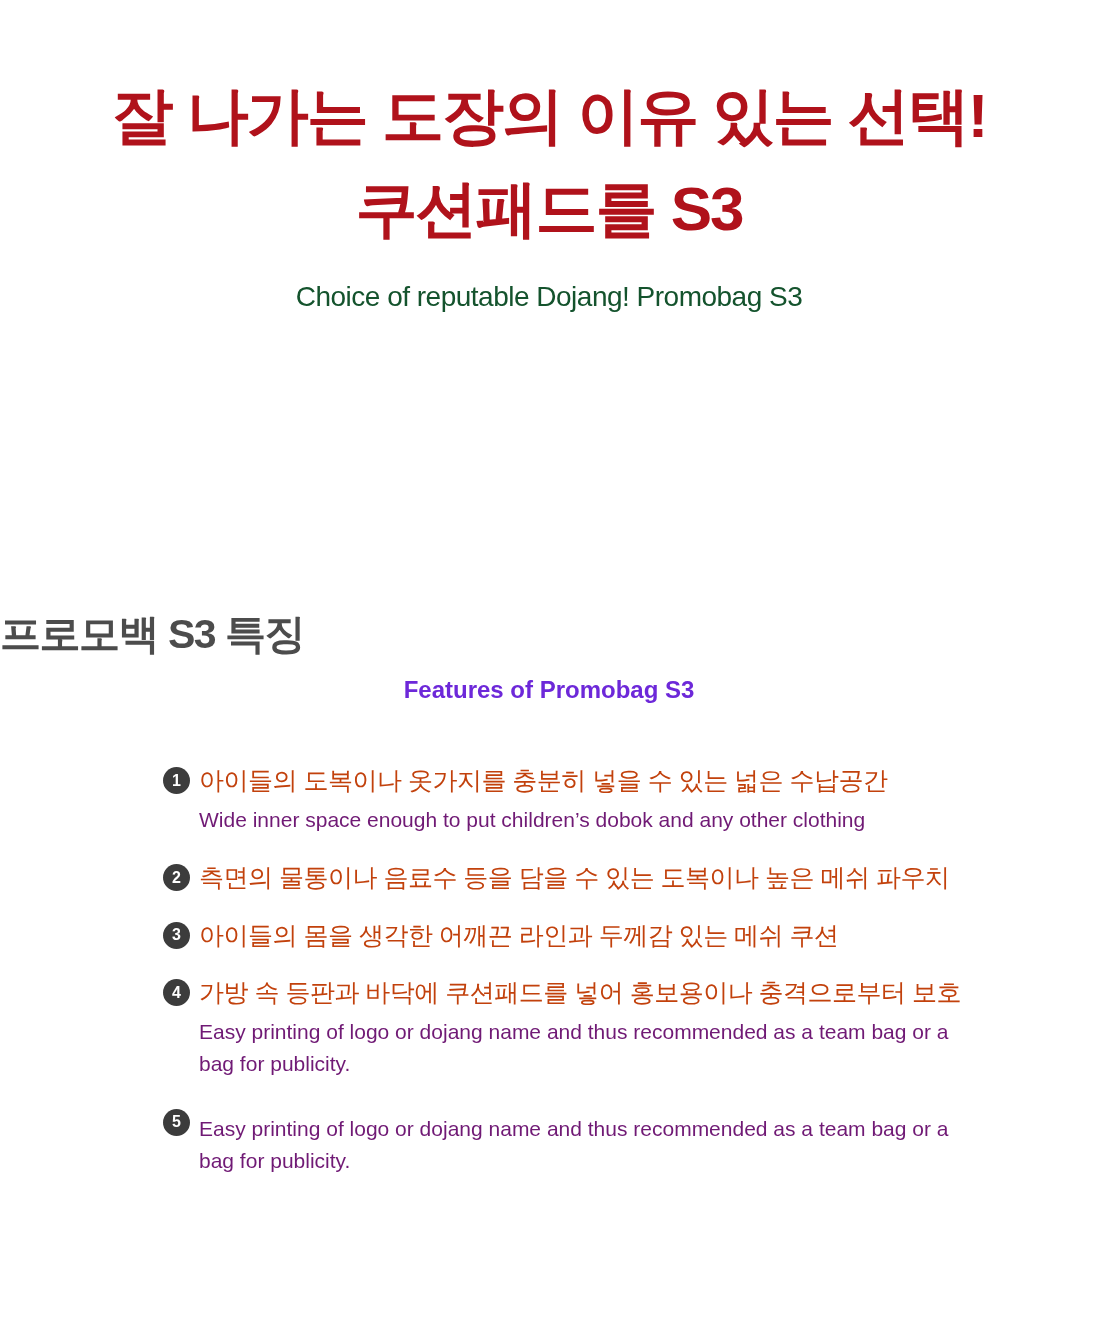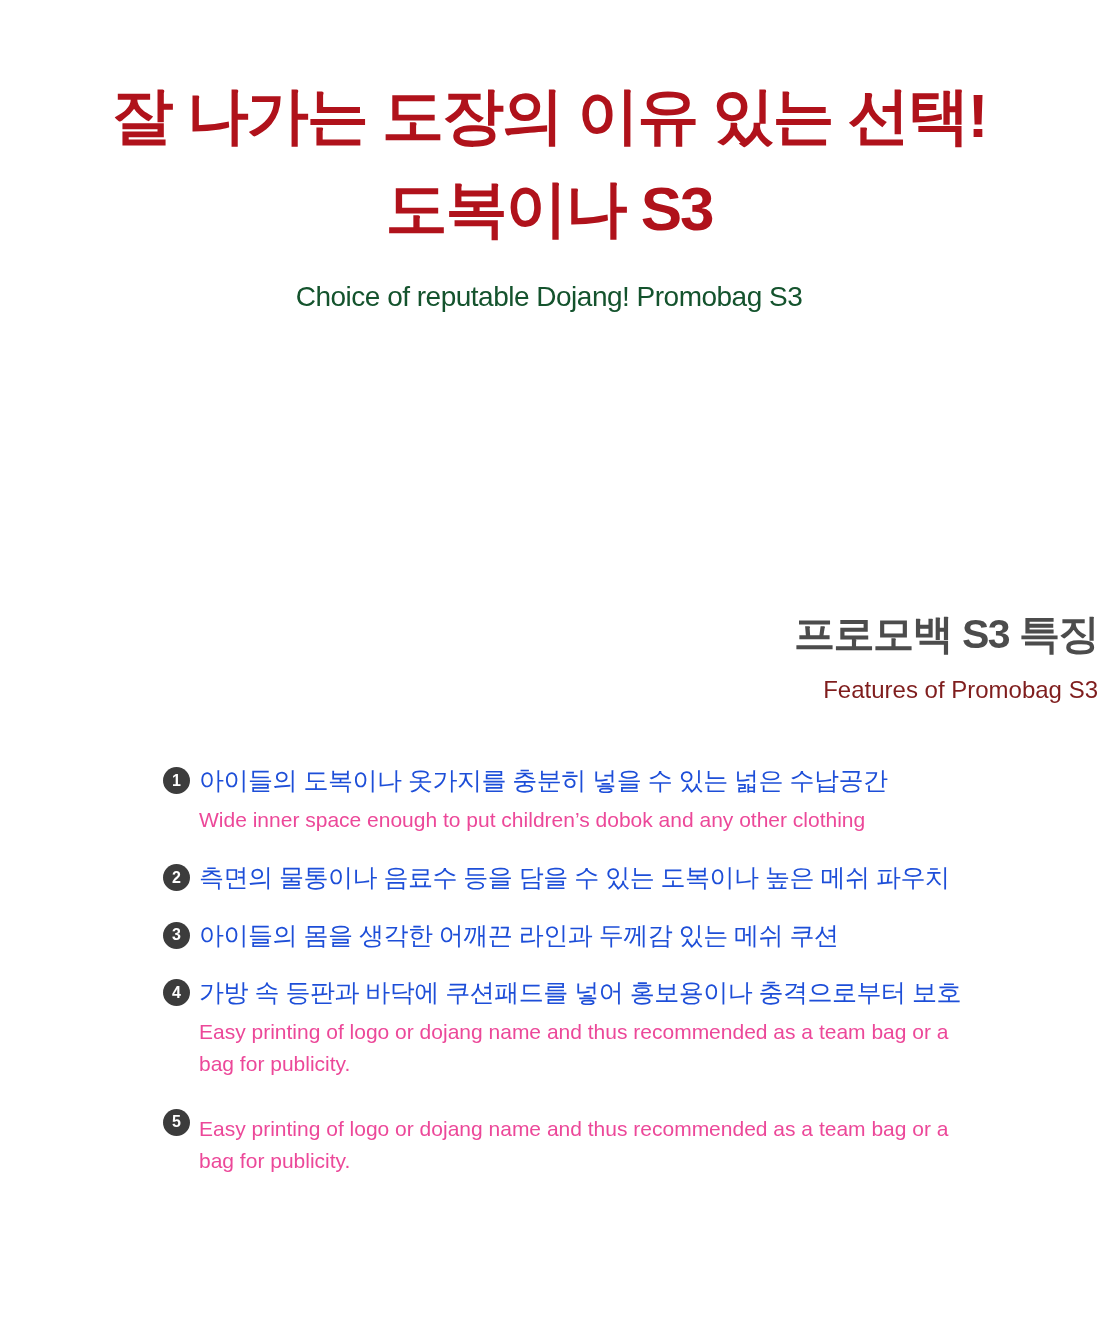--- a/index.html
+++ b/index.html
@@ -41,32 +41,32 @@
     letter-spacing: -0.5px;
     color: #14532d;
   }
 
   
   .features {
     margin-top: 294px;
   }
   .features-title {
     margin: 0;
-    text-align: right;
+    text-align: left;
     font-size: 41px;
     font-weight: 800;
     letter-spacing: -1.5px;
     color: #4c4c4c;
   }
   .features-subtitle {
     margin: 14px 0 0 0;
-    text-align: right;
+    text-align: center;
     font-size: 24px;
-    font-weight: 400;
-    color: #7f1d1d;
+    font-weight: 700;
+    color: #6d28d9;
   }
 
   .feature-list {
     list-style: none;
     margin: 60px 130px 0 163px;
     padding: 0;
   }
   .feature-item {
     display: flex;
     align-items: flex-start;
@@ -89,39 +89,39 @@
   }
   .feature-text {
     flex: 1 1 auto;
   }
   .feature-ko {
     margin: 0;
     font-size: 25px;
     font-weight: 500;
     letter-spacing: -0.5px;
     line-height: 1.3;
-    color: #1d4ed8;
+    color: #c2410c;
   }
   .feature-en {
     margin: 7px 0 0 0;
     font-size: 21px;
     font-weight: 400;
     line-height: 1.55;
-    color: #ec4899;
+    color: #701a75;
   }
 </style>
 </head>
 <body>
 
 <div class="page">
 
   <header class="hero">
     <h1 class="hero-title">
       <span class="hero-line">잘 나가는 도장의 이유 있는 선택!</span>
-      <span class="hero-line">도복이나 S3</span>
+      <span class="hero-line">쿠션패드를 S3</span>
     </h1>
     <p class="hero-subtitle">Choice of reputable Dojang! Promobag S3</p>
   </header>
 
   <section class="features">
     <h2 class="features-title">프로모백 S3 특징</h2>
     <p class="features-subtitle">Features of Promobag S3</p>
 
     <ul class="feature-list">
 

